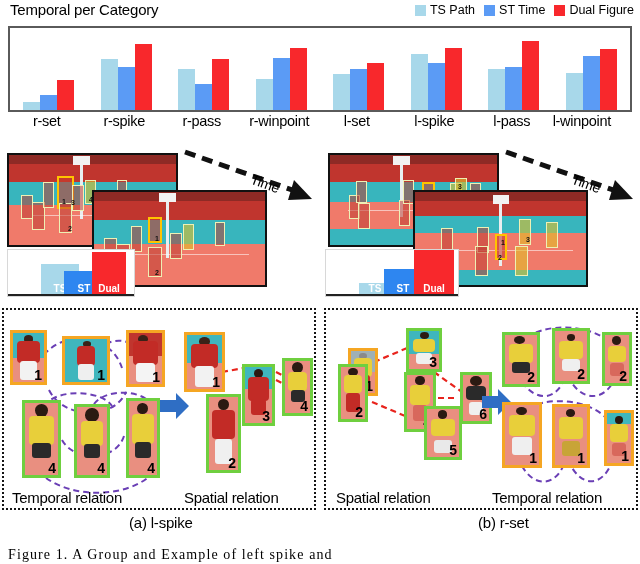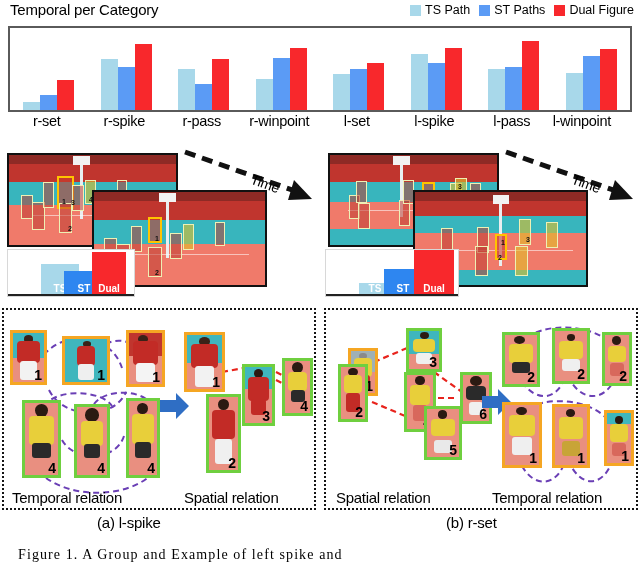--- a/index.html
+++ b/index.html
@@ -69,41 +69,41 @@
               background:#3a2218;}
   .crop .bg-teal{position:absolute;left:0;top:0;right:0;height:52%;background:#3fb6bd;}
   .crop .bg-red{position:absolute;left:0;top:0;right:0;height:30%;background:#c0352e;}
   .croplabel{position:absolute;right:2px;bottom:0px;font-weight:bold;font-size:14px;
              color:#000;line-height:14px;}
   .relation-label{position:absolute;font-size:15px;letter-spacing:-0.3px;}
   .bluearrow{position:absolute;}
 
   
   #caption-row{position:absolute;left:0;top:514px;width:640px;height:24px;}
-  .subcap{position:absolute;top:0;font-size:15px;letter-spacing:-0.2px;}
+  .subcap{position:absolute;top:0;font-size:15px;letter-spacing:-0.2px;margin-left:32px;}
   #figcaption{position:absolute;left:0;top:547px;width:640px;height:17px;
               overflow:hidden;}
   #figcaption .txt{font-family:"Liberation Serif",serif;font-size:14px;
-                   white-space:nowrap;display:block;padding-left:18px;letter-spacing:1.1px;}
+                   white-space:nowrap;display:block;padding-left:8px;letter-spacing:1.1px;}
 </style>
 </head>
 <body>
 
 <div id="chart-section">
 
   <div id="chart-title">Temporal per Category</div>
 
   <div id="chart-legend">
     <div class="legend-entry">
       <span class="legend-swatch" style="background:#a8d8ea"></span>
       <span>TS Path</span>
     </div>
     <div class="legend-entry">
       <span class="legend-swatch" style="background:#5b9bf5"></span>
-      <span>ST Paths</span>
+      <span>ST Time</span>
     </div>
     <div class="legend-entry">
       <span class="legend-swatch" style="background:#f8282c"></span>
       <span>Dual Figure</span>
     </div>
   </div>
 
   <div id="plot-frame">
     <div id="plot-inner">
         <div class="group" style="left: 0px; width: 77.5px;">

